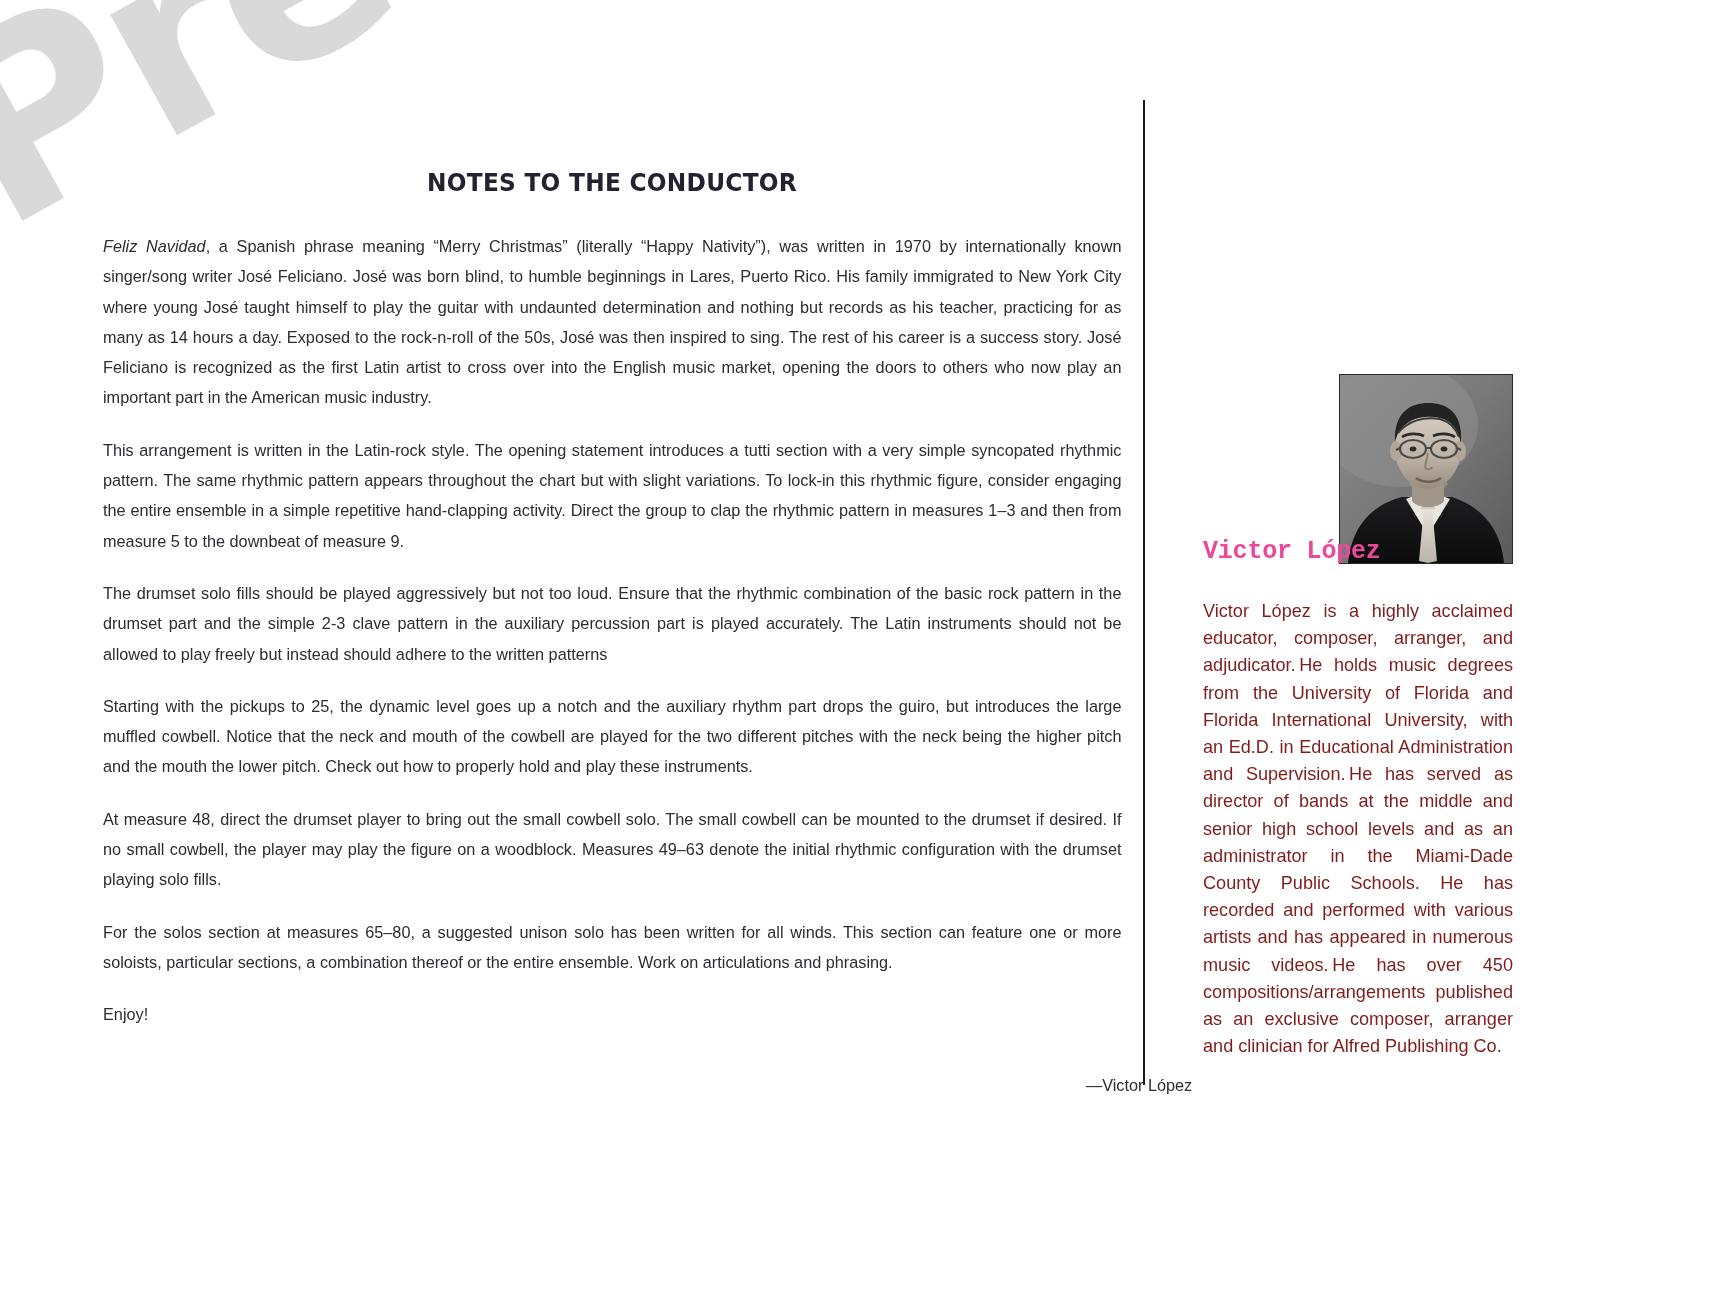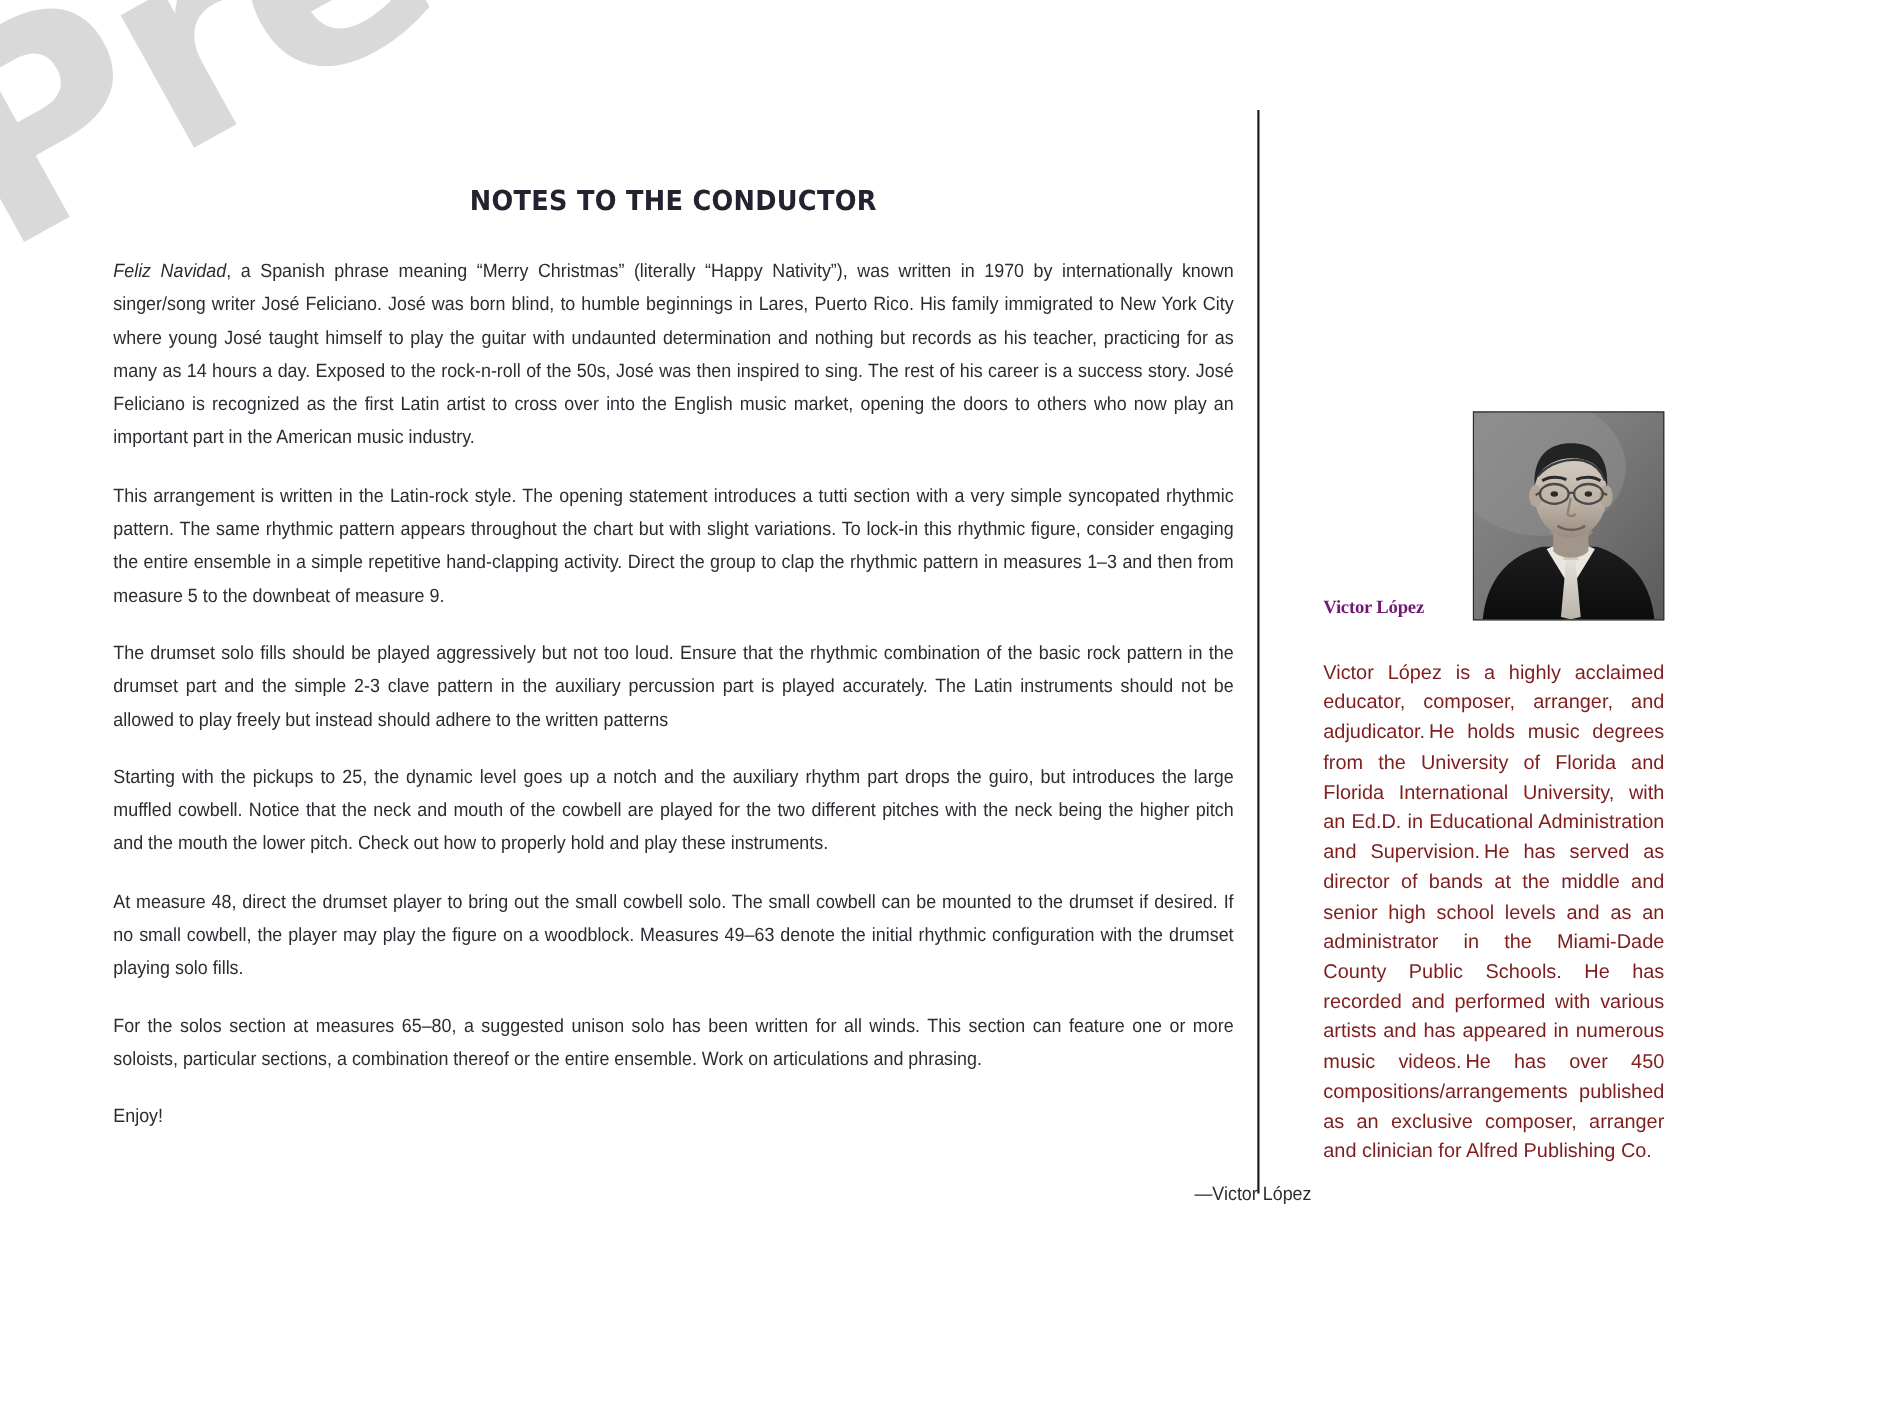--- a/index.html
+++ b/index.html
@@ -101,25 +101,25 @@
     right:0; top:2px;
     width:172px;height:188px;
     border:1px solid #2a2a2a;
     overflow:hidden;
     background:#6e6e6e;
   }
   .photo svg{display:block;width:100%;height:100%;}
   .bio-name{
     position:absolute;
     left:0; bottom:2px;
-    font-family:Liberation Serif, serif;
+    font-family:Liberation Mono, monospace;
     font-weight:700;
-    font-size:17px;
+    font-size:25px;
     line-height:29px;
-    color:#701a75;
+    color:#ec4899;
     letter-spacing:-0.2px;
   }
   .bio-par{
     margin:30px 0 0 0;
     text-align:justify;
     font-family:"Liberation Sans", sans-serif;
     font-size:18.1px;
     line-height:27.2px;
     color:#7f1d1d;
     hyphens:manual;

